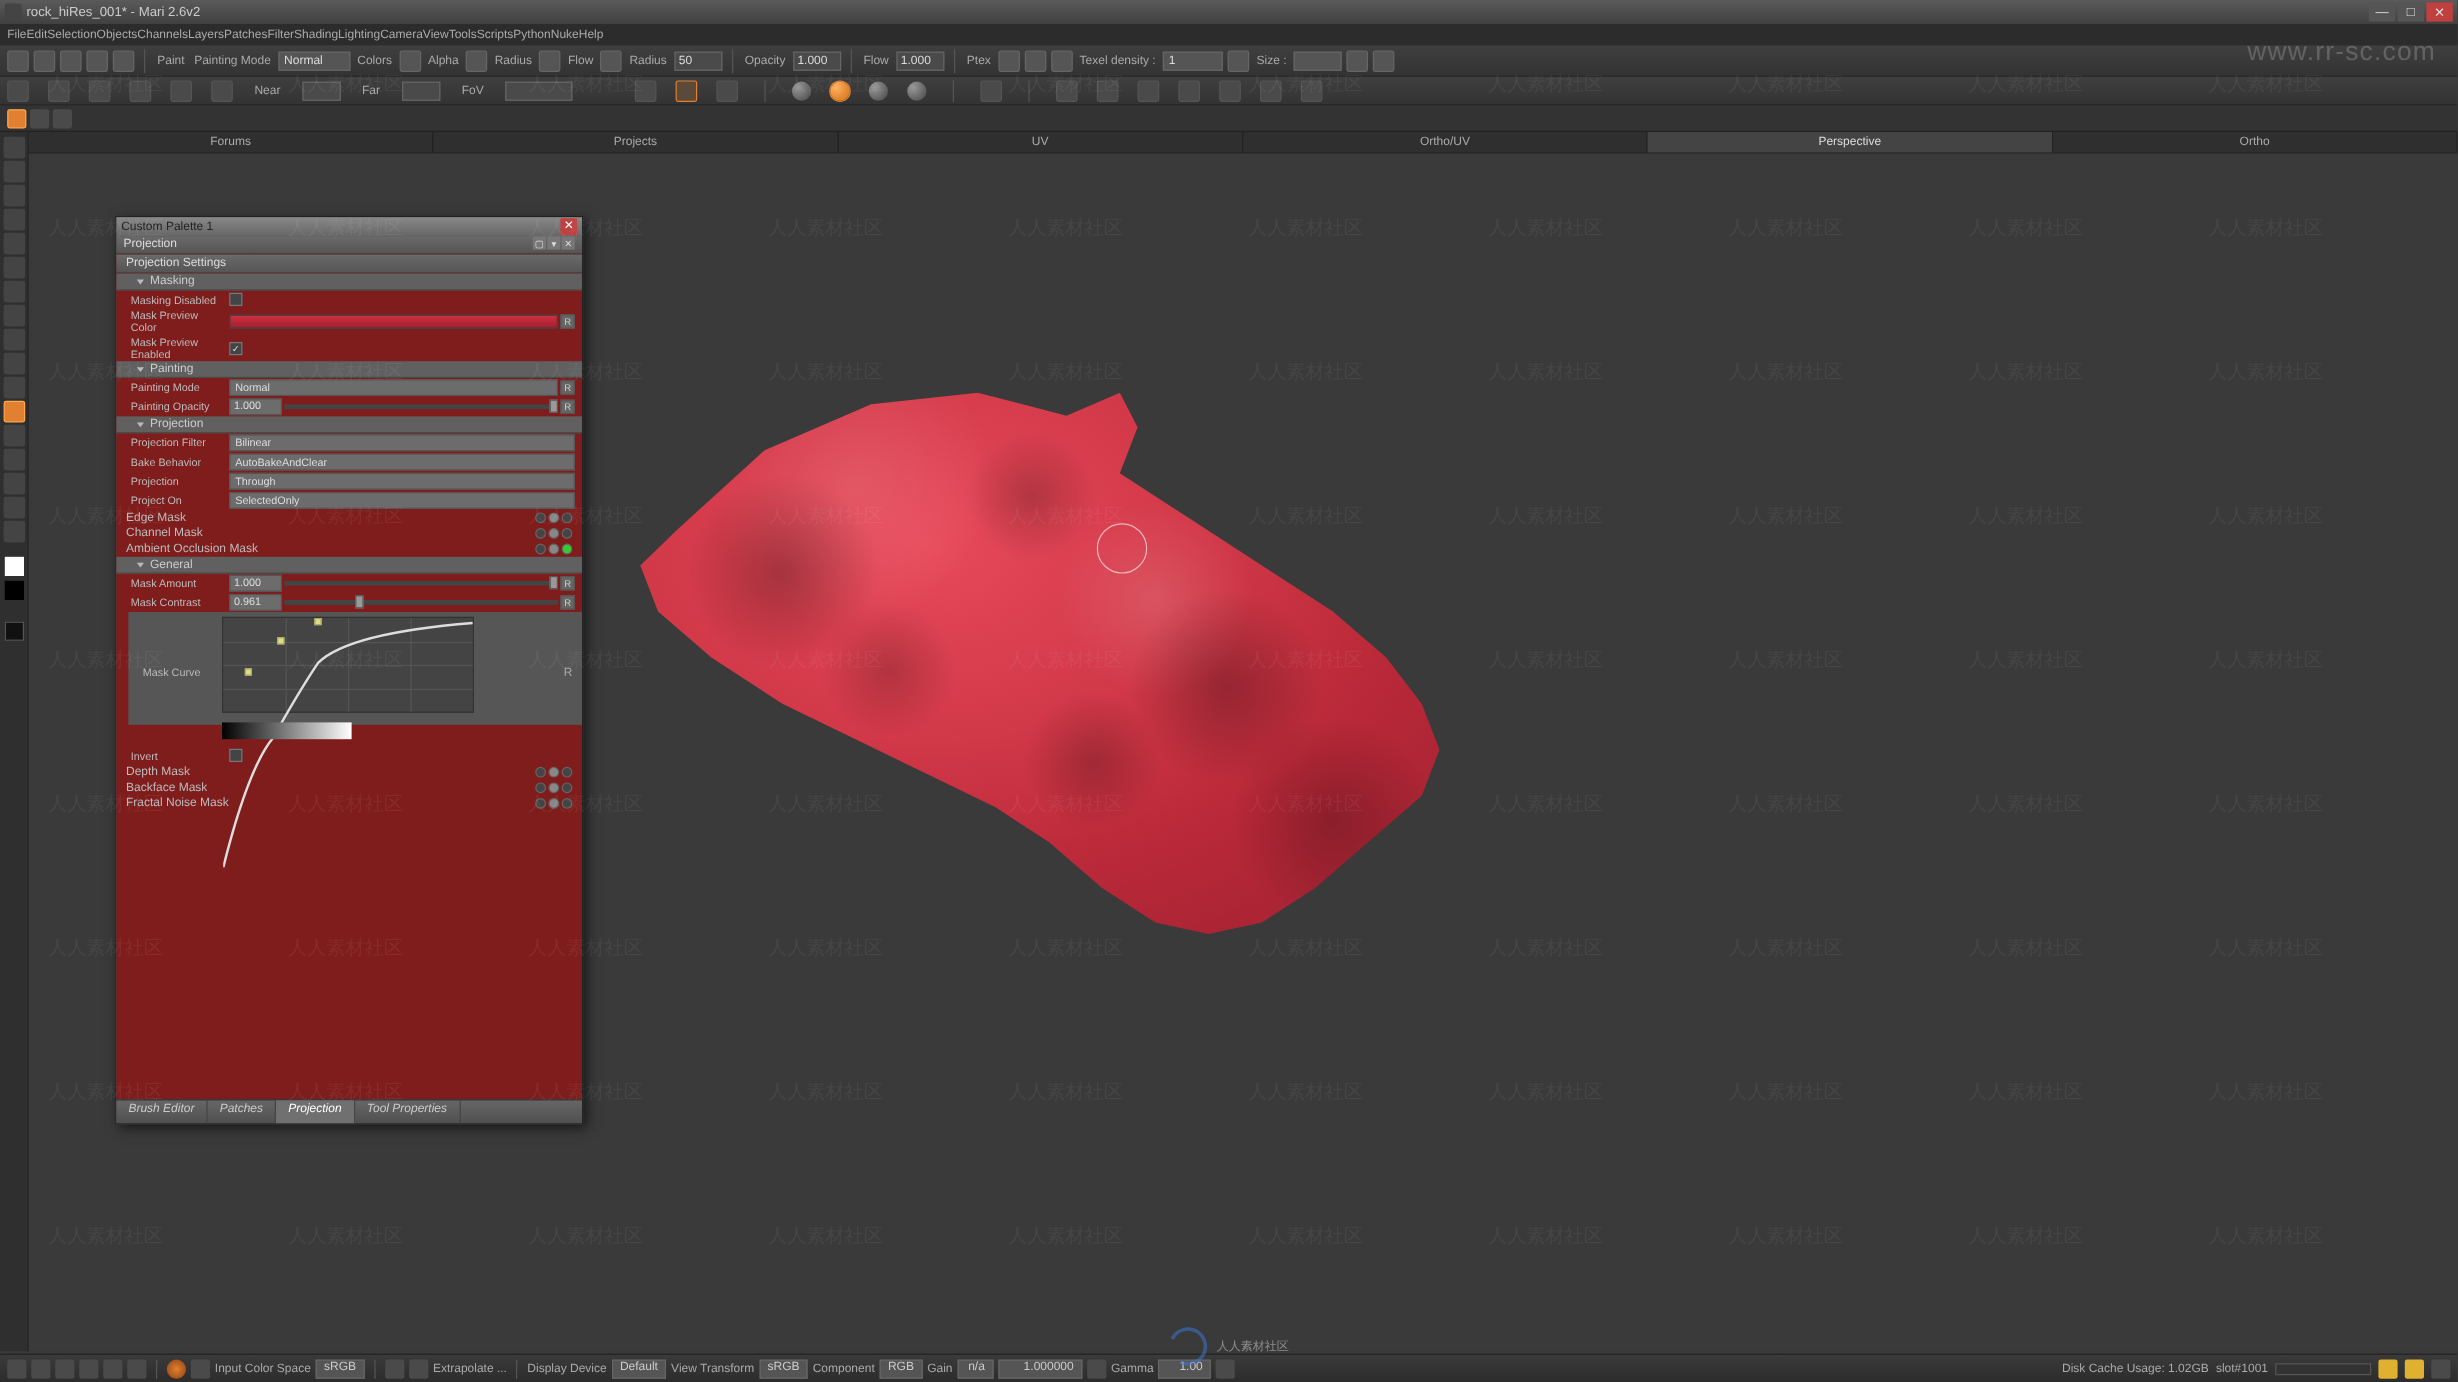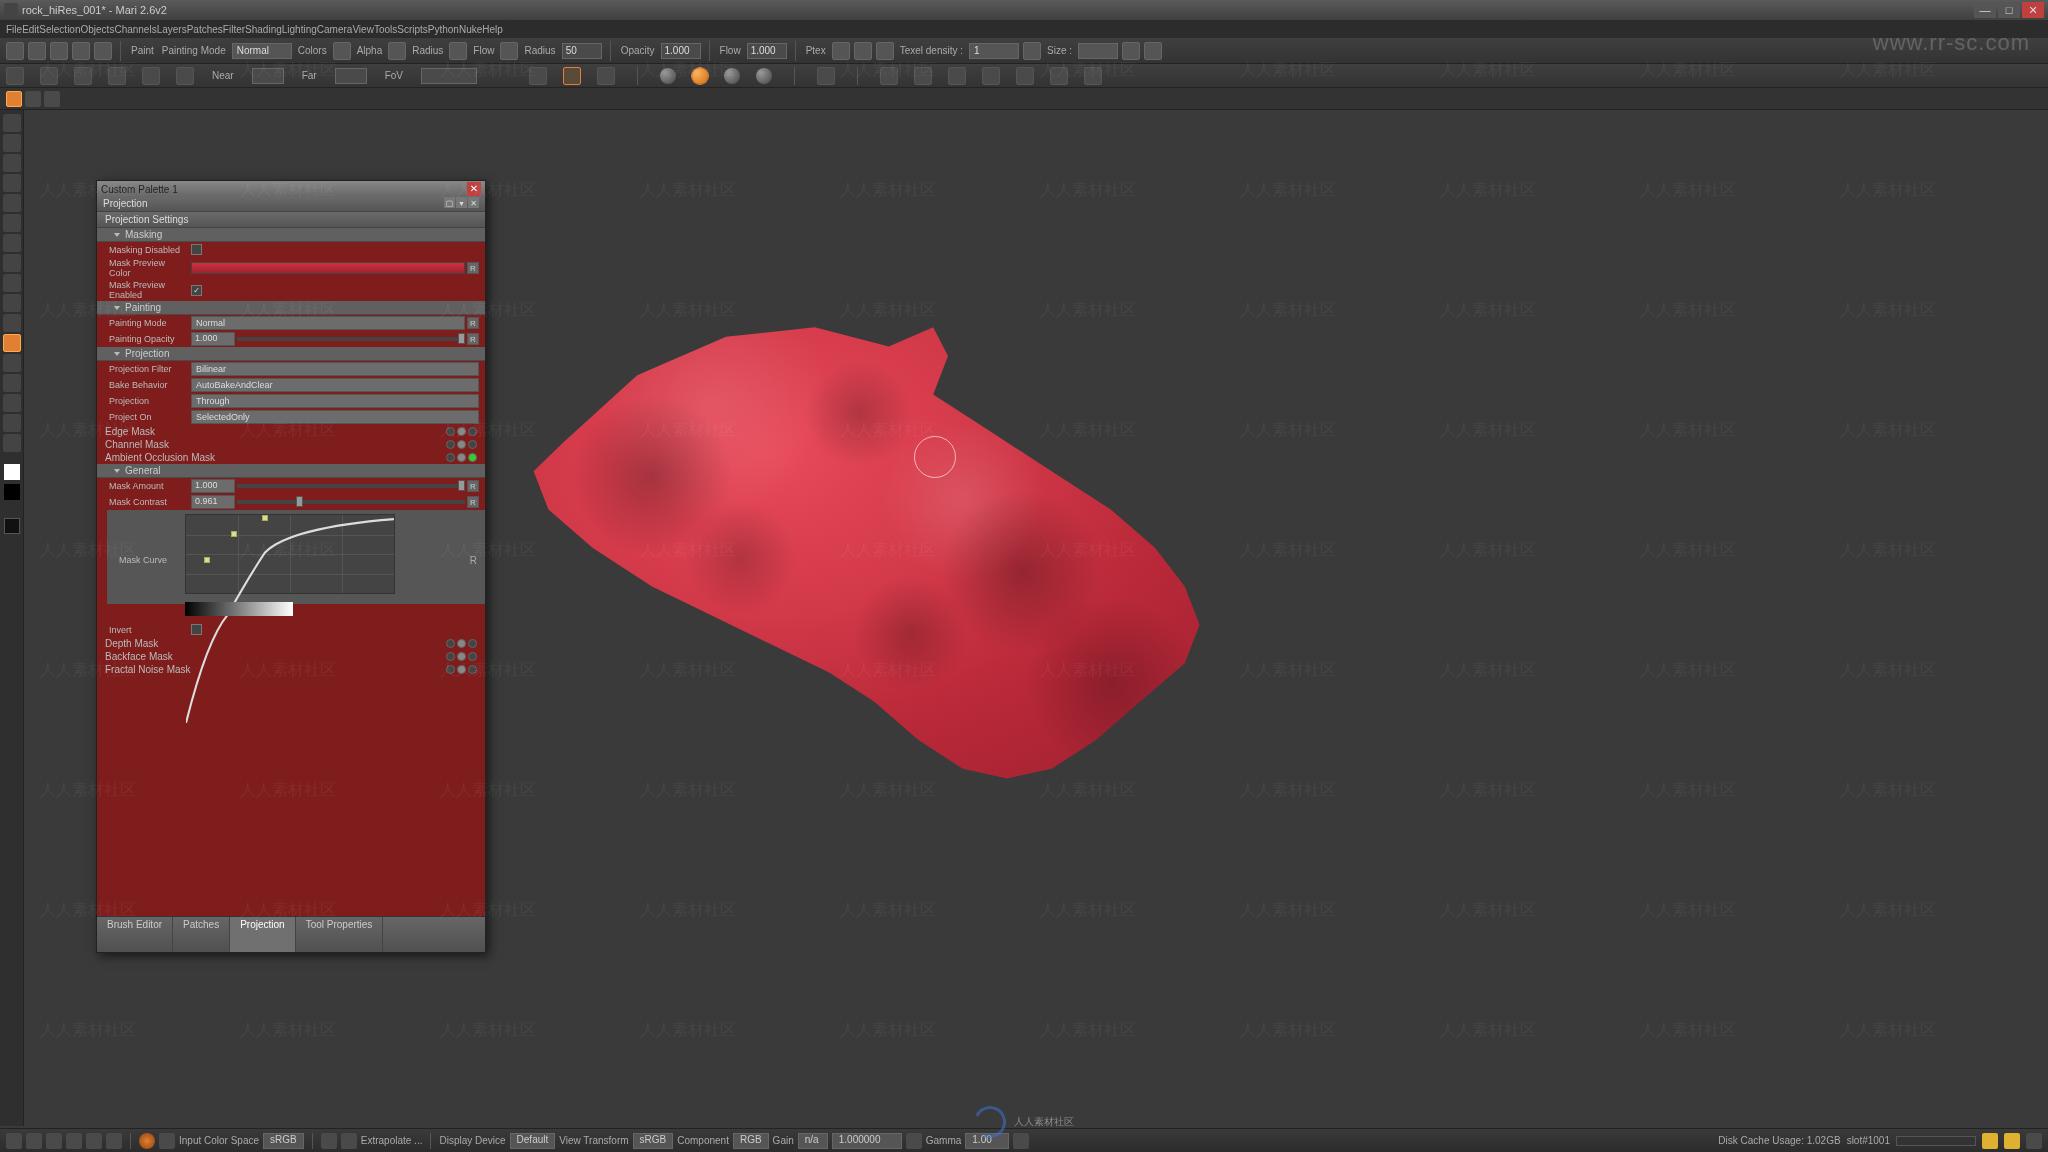--- a/index.html
+++ b/index.html
@@ -133,30 +133,30 @@
 
 .curve-editor { height: 94px; background: #565656; padding: 4px 8px; display:flex; gap:8px; }
 .curve-canvas { width: 210px; height: 80px; background: #444; border: 1px solid #333; position: relative; margin-left:70px;}
 .curve-canvas .gridv { position:absolute; top:0; bottom:0; width:1px; background:#555;}
 .curve-canvas .gridh { position:absolute; left:0; right:0; height:1px; background:#555;}
 .curve-line { position:absolute; inset:0; }
 .curve-pt { position:absolute; width:6px; height:6px; background:#dd8; border:1px solid #aa6; transform: translate(-50%,-50%);}
 .curve-lbl { position:absolute; left:12px; top:40%; font-size:9px; color:#bbb;}
 
 .palette-tabs {
-  background: linear-gradient(#666,#505050); height: 36px;
-  display: flex; border-top: 1px solid #333;
+  background: linear-gradient(#666,#505050); height: 20px;
+  display: flex; border-top: 1px solid #333; font-style: italic;
 }
 .palette-tab { padding: 2px 10px; color: #ccc; font-size: 10px; border-right: 1px solid #444; cursor: pointer; }
 .palette-tab.active { background: #707070; color: #fff; }
 
 .status-bar {
   position: absolute; left: 0; right: 0; bottom: 0; height: 24px;
   background: linear-gradient(#3a3a3a, #2c2c2c); border-top: 1px solid #222;
-  display: flex; align-items: center; padding: 0 6px; gap: 4px; color: #aaa; font-size: 10px;
+  display: flex; align-items: center; padding: 0 6px; gap: 4px; color: #aaa; font-size: 10px; text-align: right;
 }
 .status-bar .ico { width: 16px; height: 16px; background: #4a4a4a; border-radius: 2px; }
 .status-bar .sel { background: #555; border: 1px solid #666; color: #ccc; font-size: 10px; padding: 0 6px; height: 16px; }
 .status-bar .right { margin-left: auto; display: flex; align-items: center; gap: 6px; }
 .status-bar .prog { width: 80px; height: 10px; background: #333; border: 1px solid #555; }
 .status-bar .sep { width: 1px; height: 16px; background: #555; margin: 0 4px; }
 
 .watermark { position:absolute; color: rgba(255,255,255,0.06); font-size: 16px; font-family: sans-serif; pointer-events:none;}
 .watermark-url { position:absolute; right:18px; top:30px; color: rgba(255,255,255,0.2); font-size: 22px; font-family: sans-serif; letter-spacing:1px;}
 .big-wm-logo { position:absolute; left:50%; bottom:14px; transform:translateX(-50%); display:flex; align-items:center; gap:8px; color: rgba(220,220,220,0.5); font-size:26px;}
@@ -295,20 +295,28 @@
     <span class="t"></span>
     <span class="t"></span>
     <span class="t"></span>
     <span class="t"></span>
     <span class="swatch-fg"></span>
     <span class="swatch-bg"></span>
     <span class="swatch-erase"></span>
   </div>
 
   <div class="viewport-area">
+    <div class="view-tabs">
+      <div class="view-tab">Forums</div>
+      <div class="view-tab">Projects</div>
+      <div class="view-tab">UV</div>
+      <div class="view-tab">Ortho/UV</div>
+      <div class="view-tab active">Perspective</div>
+      <div class="view-tab">Ortho</div>
+    </div>
 
     <div class="info-overlay">
       <div>Selected Patches: 1</div>
       <div>Current Layer Path: rock_hiRes_001 &gt; AOmod_height</div>
       <div>Current Cha</div>
       <div>Current Sha</div>
       <div>Current Obj</div>
       <div>Current Col</div>
       <div>Tool Help:</div>
     </div>

